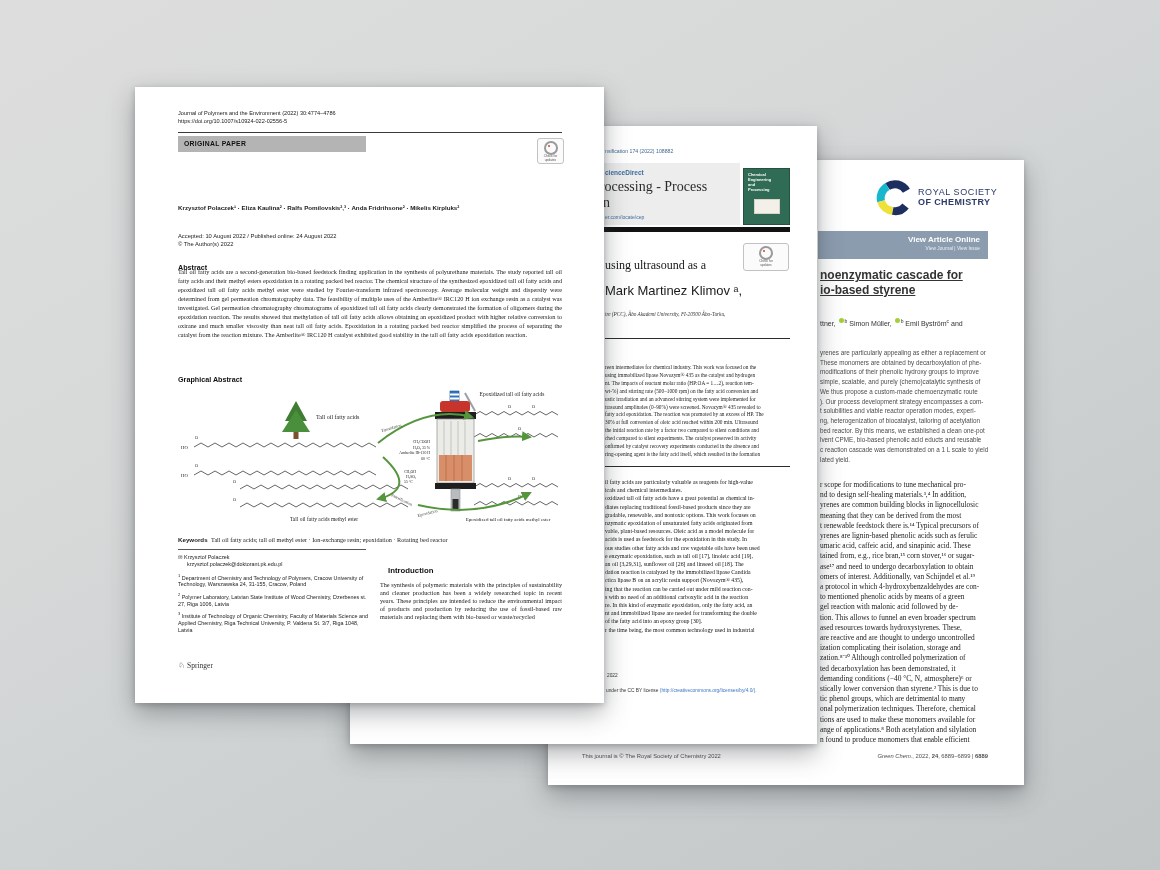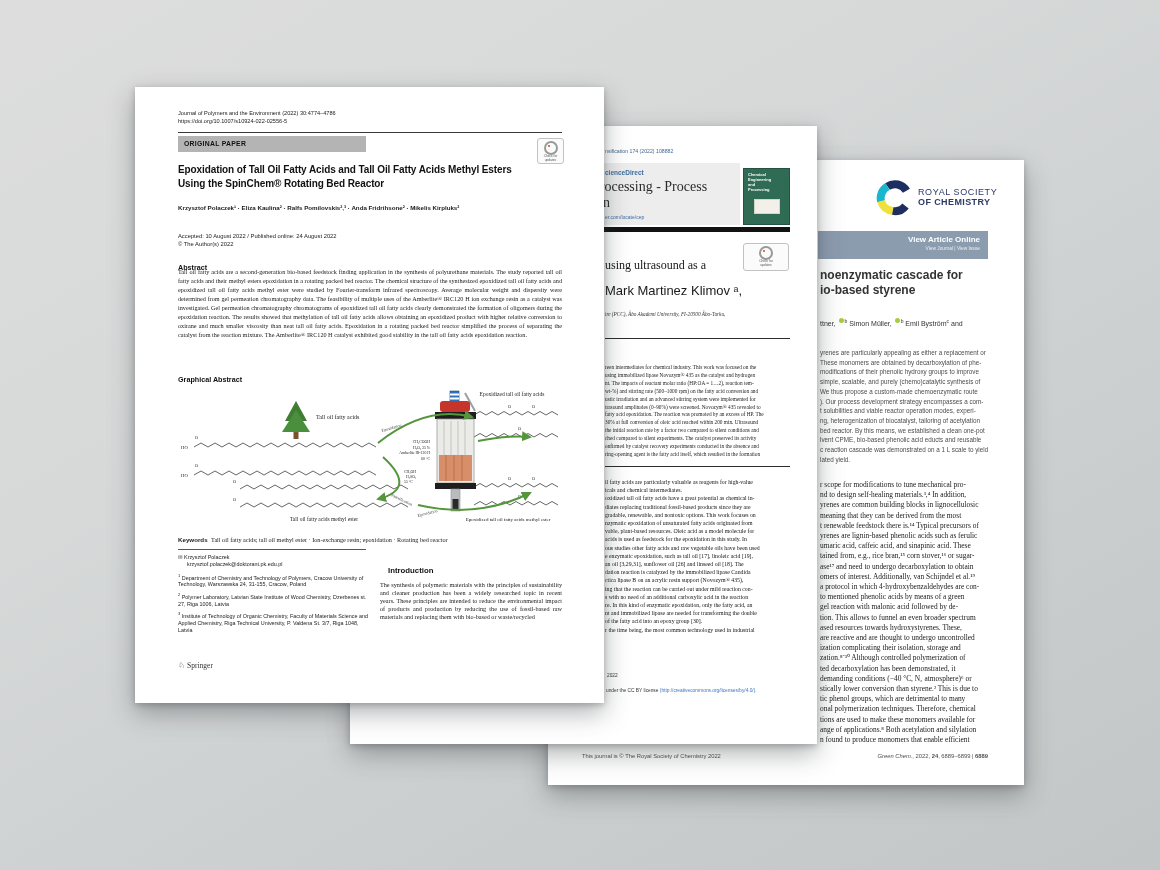--- a/index.html
+++ b/index.html
@@ -82,21 +82,21 @@
       </svg>
       <div class="abs rsc-logo-t1" style="left:42px;top:7px;">ROYAL SOCIETY</div>
       <div class="abs rsc-logo-t2" style="left:42px;top:17px;">OF CHEMISTRY</div>
     </div>
 
     <div class="abs rsc-banner" style="left:270px;top:71px;width:170px;height:28px;">
       <div class="v1">View Article Online</div>
       <div class="v2">View Journal | View Issue</div>
     </div>
 
-    <div class="abs rsc-title" style="left:272px;top:108px;width:168px;">
+    <div class="abs rsc-title" style="left:272px;top:108px;width:168px;text-decoration:underline;">
       <div>noenzymatic cascade for</div>
       <div>io-based styrene</div>
     </div>
 
     <div class="abs rsc-auth" style="left:272px;top:158px;width:204px;white-space:nowrap;">
       <span>ttner,</span>
       <span class="orcid"></span><span class="sup">b</span>
       <span>Simon Müller,</span>
       <span class="orcid"></span><span class="sup">b</span>
       <span>Emil Byström</span><span class="sup">c</span>
@@ -242,24 +242,20 @@
     <div class="abs sp-bar" style="left:43px;top:49px;width:182px;height:16px;">ORIGINAL PAPER</div>
 
     <div class="abs badge" style="left:402px;top:51px;width:25px;height:24px;">
       <div class="circ"></div>
       <div class="btxt">
         <div>Check for</div>
         <div>updates</div>
       </div>
     </div>
 
-    <div class="abs sp-title" style="left:43px;top:76px;width:390px;">
-      <div>Epoxidation of Tall Oil Fatty Acids and Tall Oil Fatty Acids Methyl Esters</div>
-      <div>Using the SpinChem® Rotating Bed Reactor</div>
-    </div>
 
     <div class="abs sp-authors" style="left:43px;top:117px;width:390px;">Krzysztof Polaczek¹ · Eliza Kaulina² · Ralfs Pomilovskis²,³ · Anda Fridrihsone² · Mikelis Kirpluks²</div>
 
     <div class="abs sp-small" style="left:43px;top:145px;">Accepted: 10 August 2022 / Published online: 24 August 2022</div>
     <div class="abs sp-small" style="left:43px;top:153px;">© The Author(s) 2022</div>
 
     <div class="abs sp-h" style="left:43px;top:176px;text-align:center;">Abstract</div>
     <div class="abs sp-abs serif jst" style="left:43px;top:180px;width:384px;height:96px;overflow:hidden;">Tall oil fatty acids are a second-generation bio-based feedstock finding application in the synthesis of polyurethane materials. The study reported tall oil fatty acids and their methyl esters epoxidation in a rotating packed bed reactor. The chemical structure of the synthesized epoxidized tall oil fatty acids and epoxidized tall oil fatty acids methyl ester were studied by Fourier-transform infrared spectroscopy. Average molecular weight and dispersity were determined from gel permeation chromatography data. The feasibility of multiple uses of the Amberlite® IRC120 H ion exchange resin as a catalyst was investigated. Gel permeation chromatography chromatograms of epoxidized tall oil fatty acids clearly demonstrated the formation of oligomers during the epoxidation reaction. The results showed that methylation of tall oil fatty acids allows obtaining an epoxidized product with higher relative conversion to oxirane and much smaller viscosity than neat tall oil fatty acids. Epoxidation in a rotating packed bed reactor simplified the process of separating the catalyst from the reaction mixture. The Amberlite® IRC120 H catalyst exhibited good stability in the tall oil fatty acids epoxidation reaction.</div>
 
     <div class="abs sp-h" style="left:43px;top:288px;">Graphical Abstract</div>

